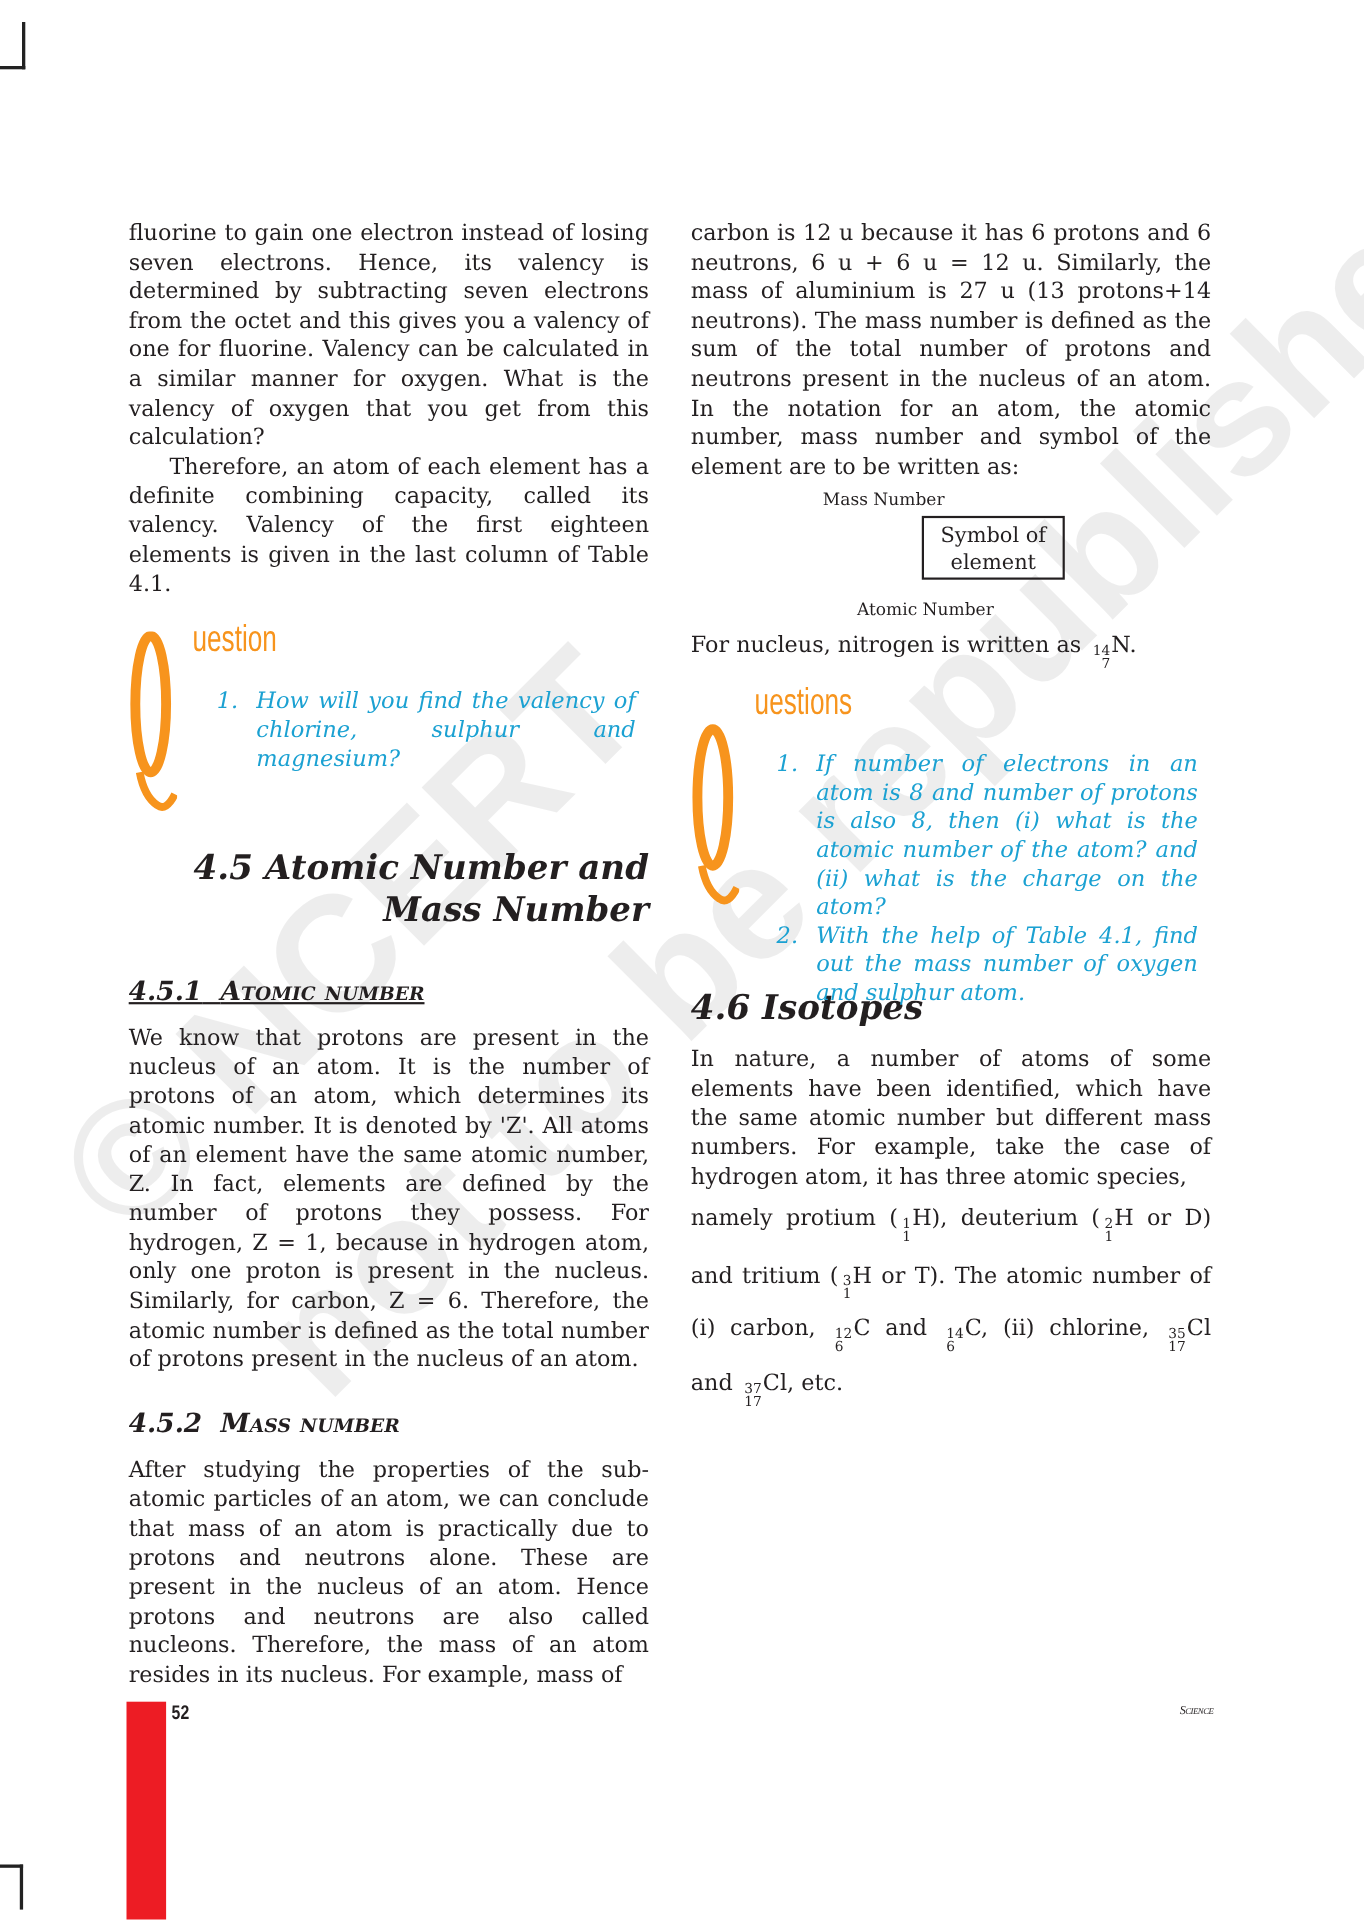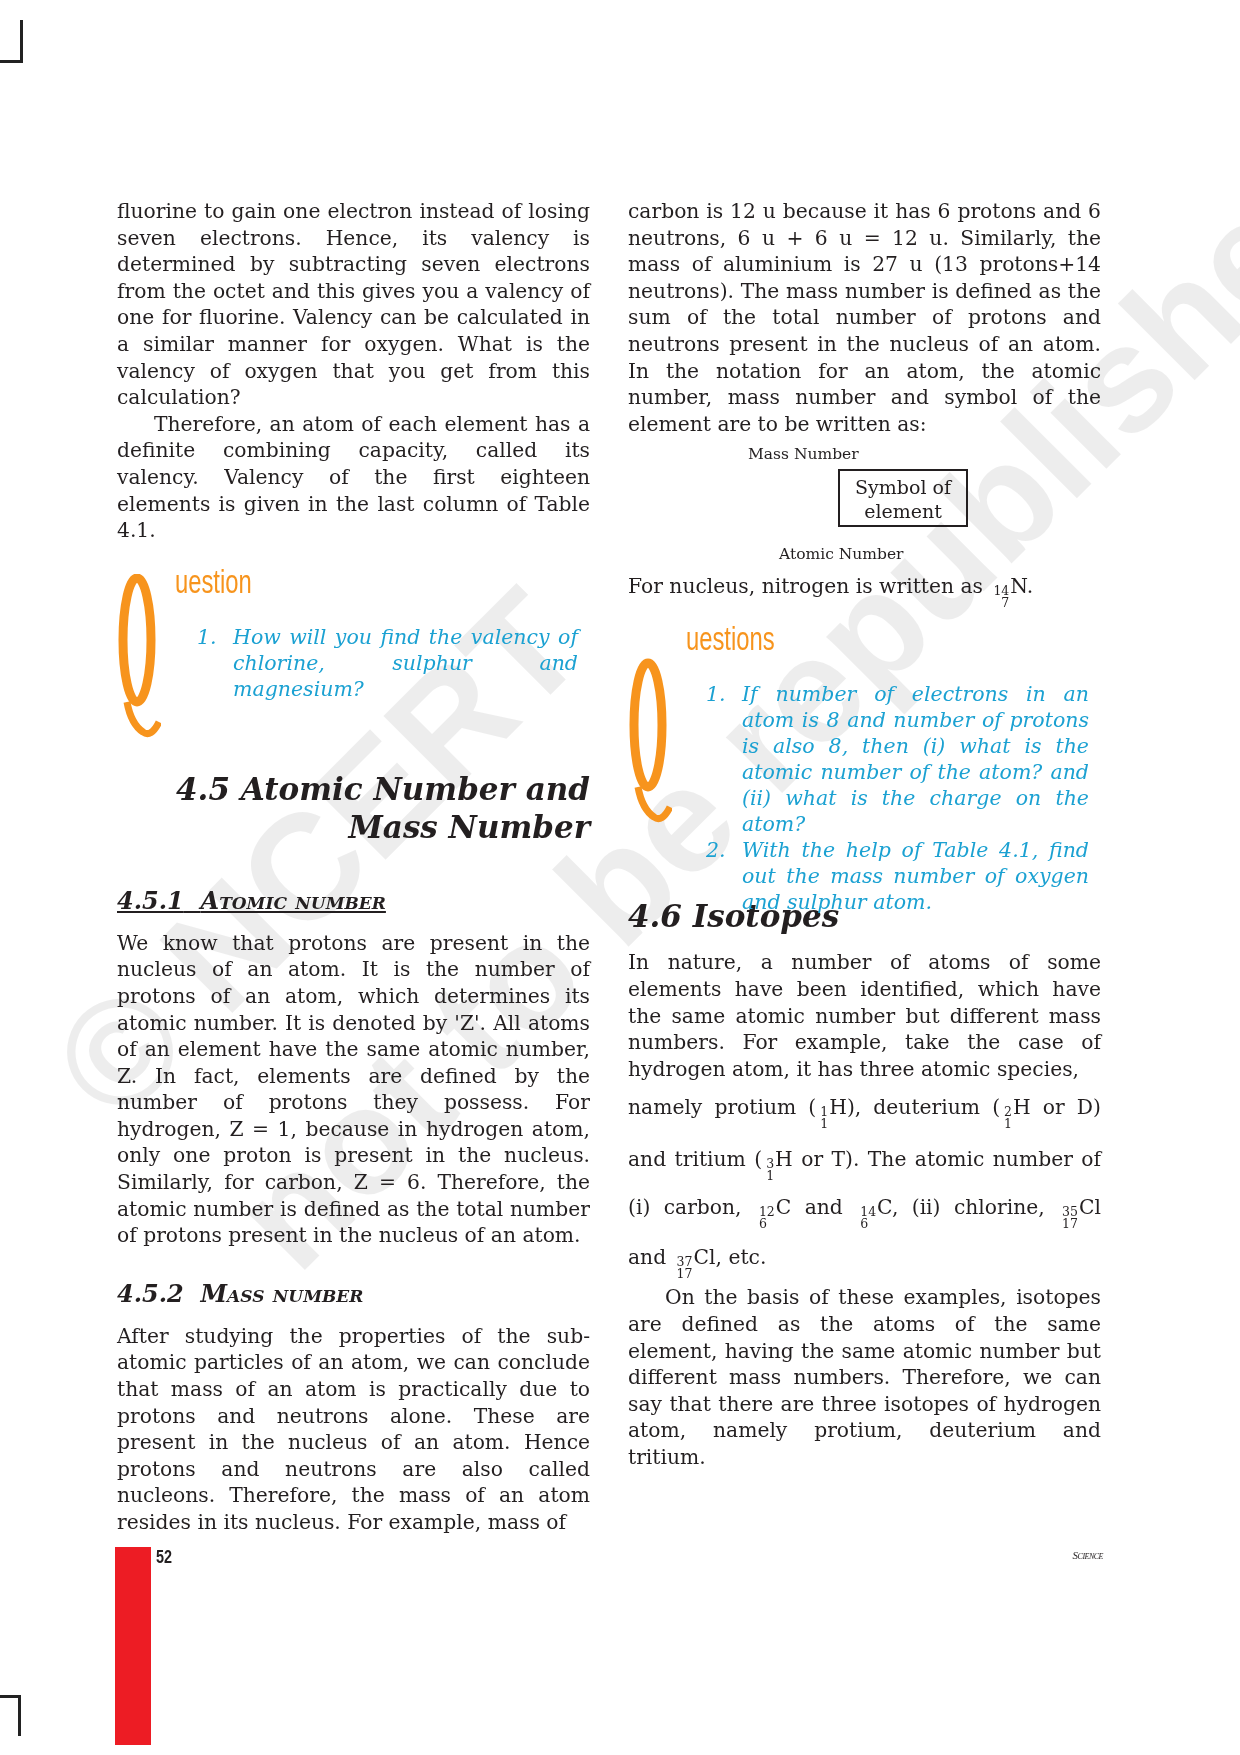--- a/index.html
+++ b/index.html
@@ -148,18 +148,17 @@
         <span>35</span>
         <span>17</span>
       </span><span>Cl</span>
   </p>
   <p style="margin-top:14px;text-align:left;">
     <span>and </span><span class="nuclide">
         <span>37</span>
         <span>17</span>
       </span><span>Cl, etc.</span>
   </p>
-  <p class="indent" style="margin-top:4px;">On the basis of these examples, isotopes are defined as the atoms of the same element, having the same atomic number but different mass numbers. Therefore, we can say that there are three isotopes of hydrogen atom, namely protium, deuterium and tritium.</p>
 </div>
 
 <div class="red-bar"></div>
 <div class="page-num">52</div>
 <div class="book-name">Science</div>
 
 </body></html>

